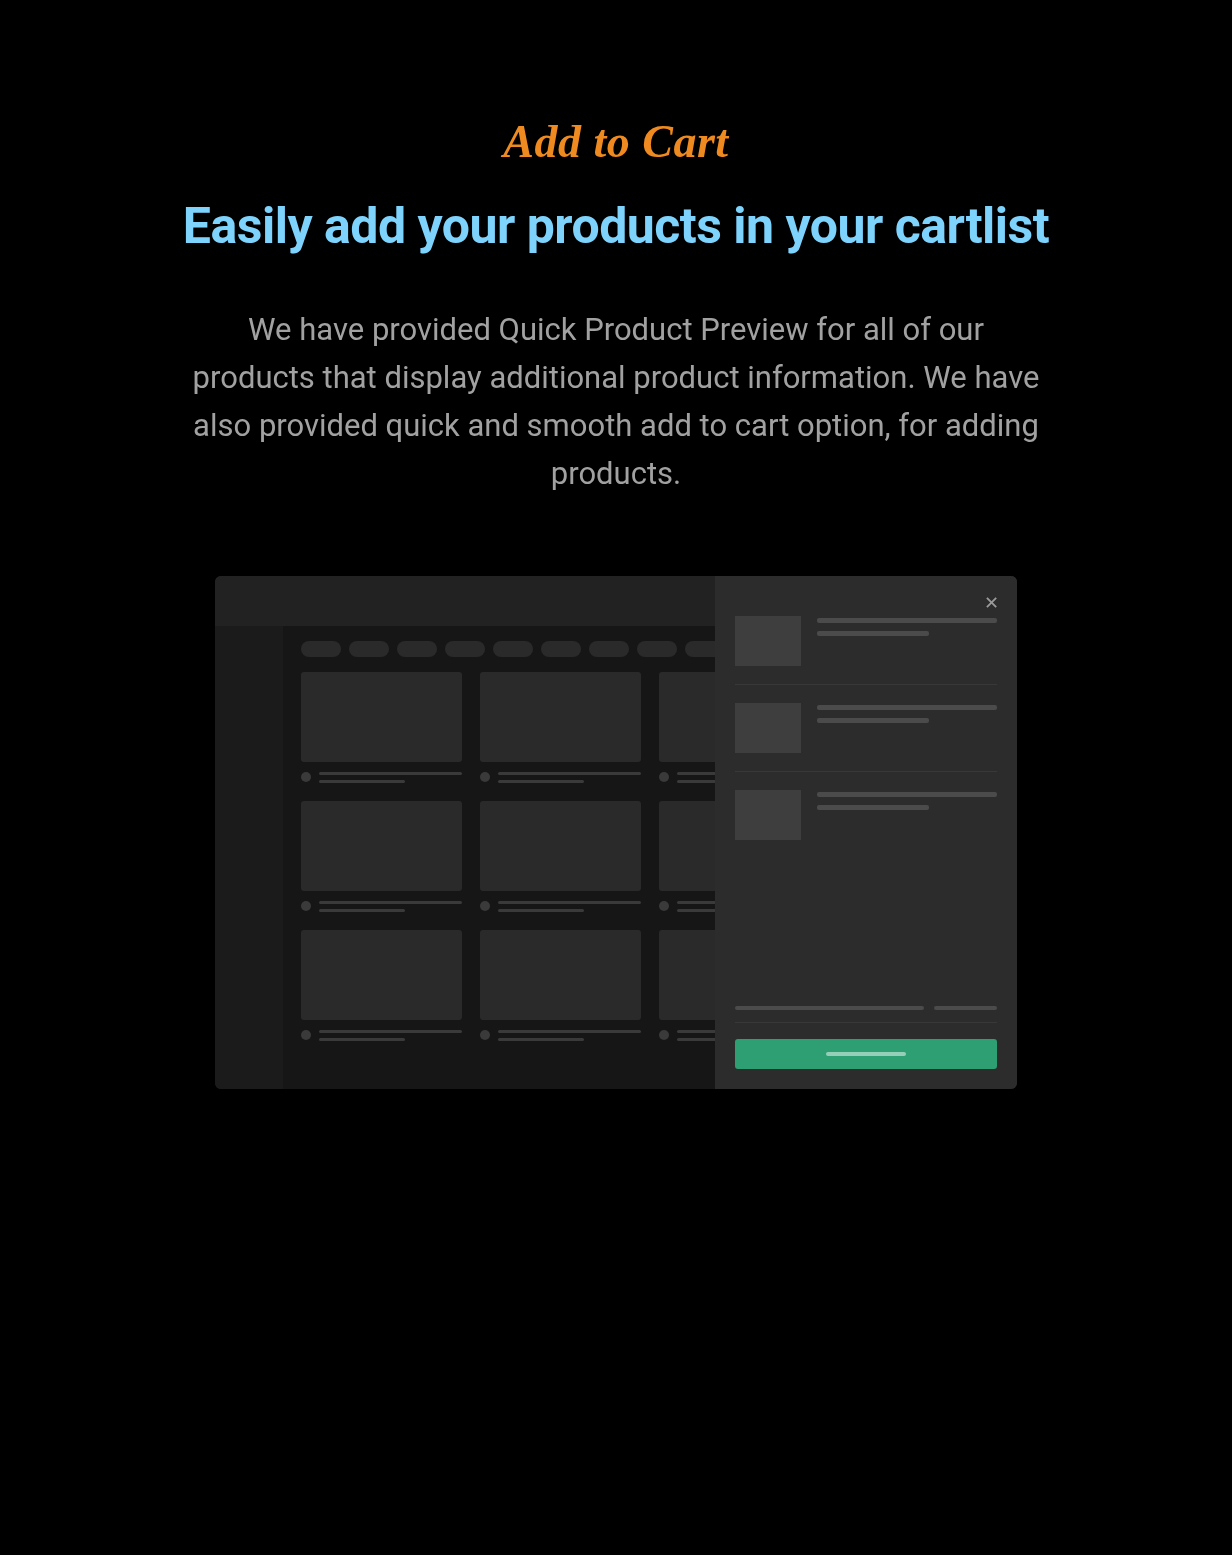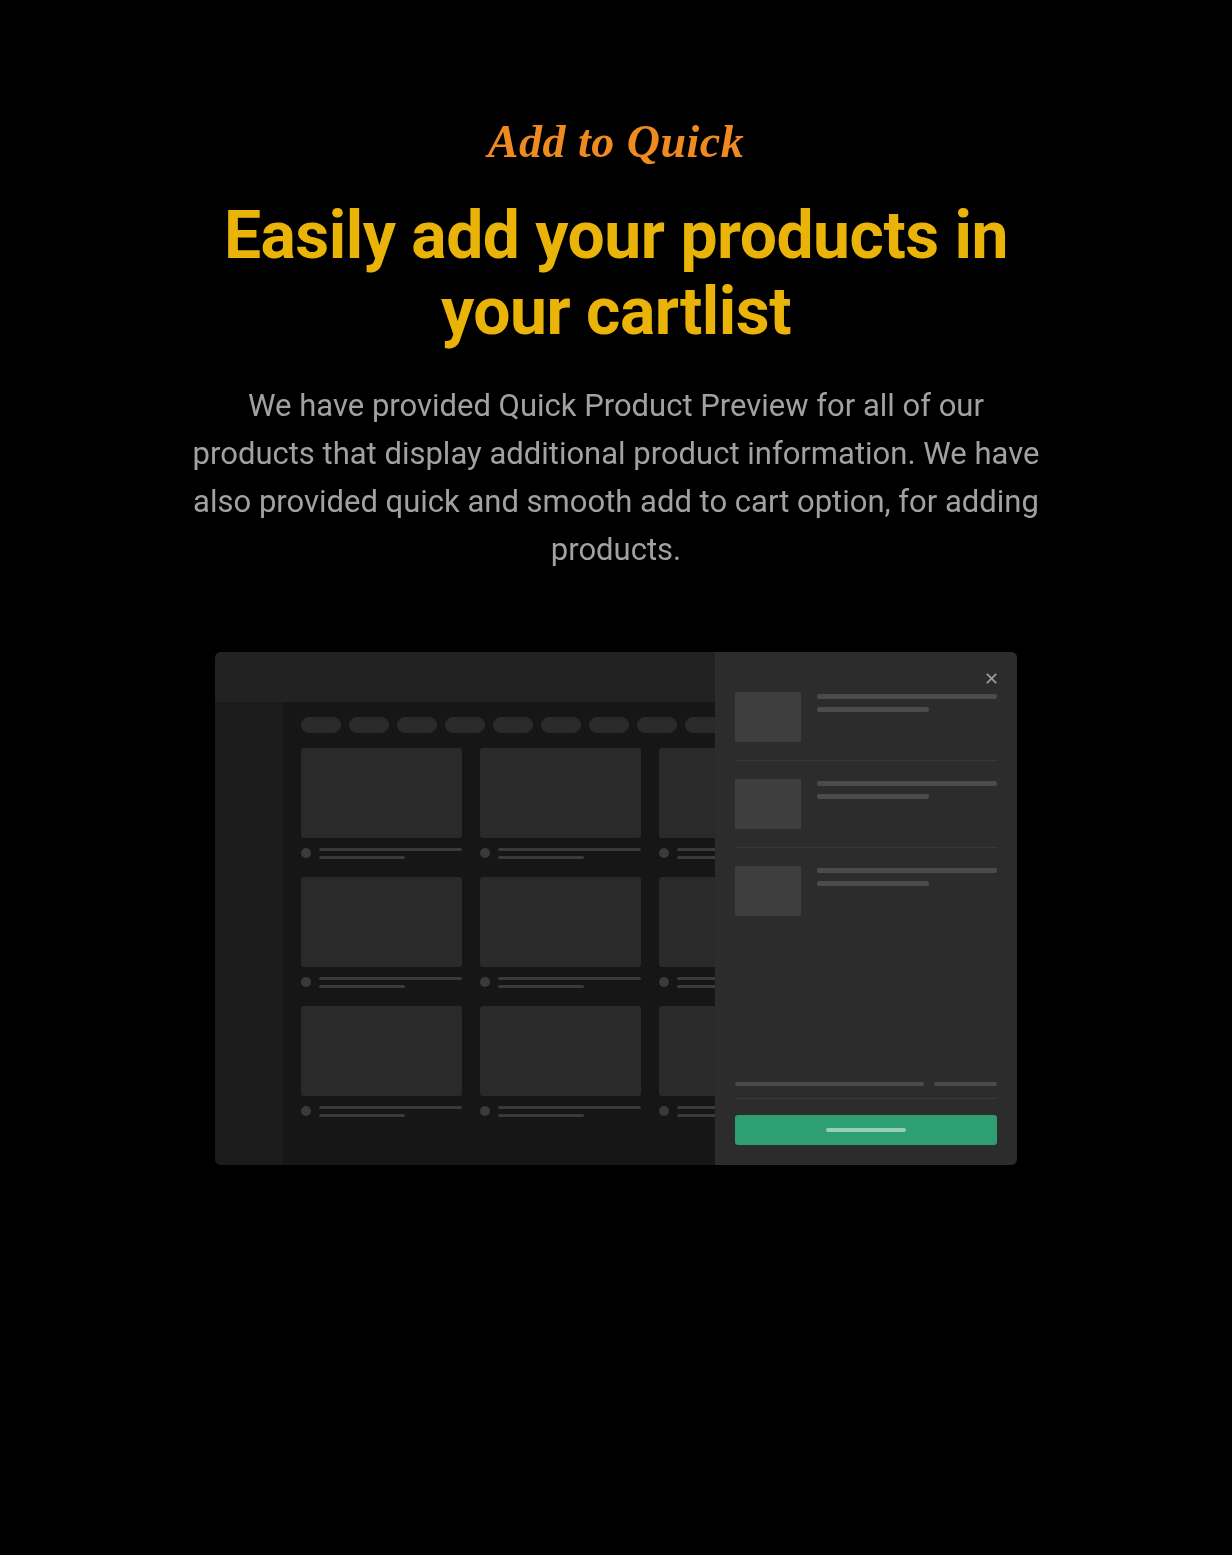--- a/index.html
+++ b/index.html
@@ -18,25 +18,25 @@
     .eyebrow {
       font-family: "Brush Script MT", "Segoe Script", cursive;
       font-style: italic;
       font-weight: 700;
       font-size: 46px;
       color: #ee8a1f;
       margin-bottom: 30px;
       letter-spacing: 0.5px;
     }
     .headline {
-      font-size: 66px;
+      font-size: 50px;
       font-weight: 700;
-      color: #eab308;
+      color: #7dd3fc;
       line-height: 1.15;
-      margin: 0 auto 32px;
+      margin: 0 auto 50px;
       max-width: 900px;
       letter-spacing: -0.5px;
     }
     .description {
       font-size: 31px;
       color: #a1a1a1;
       line-height: 1.55;
       max-width: 860px;
       margin: 0 auto 78px;
       font-weight: 400;
@@ -166,21 +166,21 @@
     .checkout-btn-line {
       width: 80px; height: 4px;
       background: rgba(255,255,255,0.5);
       border-radius: 2px;
     }
   </style>
 </head>
 <body>
 
 <div class="container">
-  <div class="eyebrow">Add to Quick</div>
+  <div class="eyebrow">Add to Cart</div>
   <h1 class="headline">Easily add your products in your cartlist</h1>
   <p class="description">We have provided Quick Product Preview for all of our products that display additional product information. We have also provided quick and smooth add to cart option, for adding products.</p>
 
   <div class="mockup">
     <div class="mockup-topbar"></div>
     <div class="mockup-sidebar"></div>
     <div class="mockup-main">
       <div class="pill-row">
         <div class="pill"></div>
         <div class="pill"></div>

